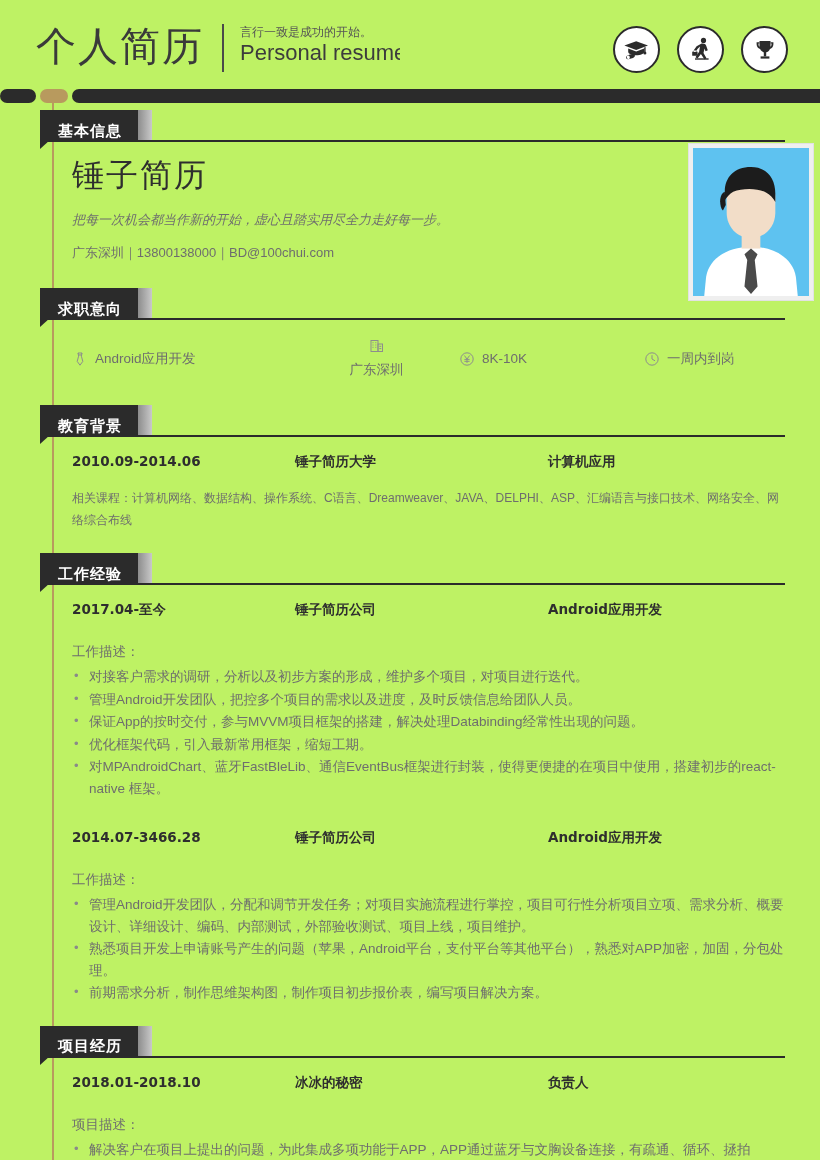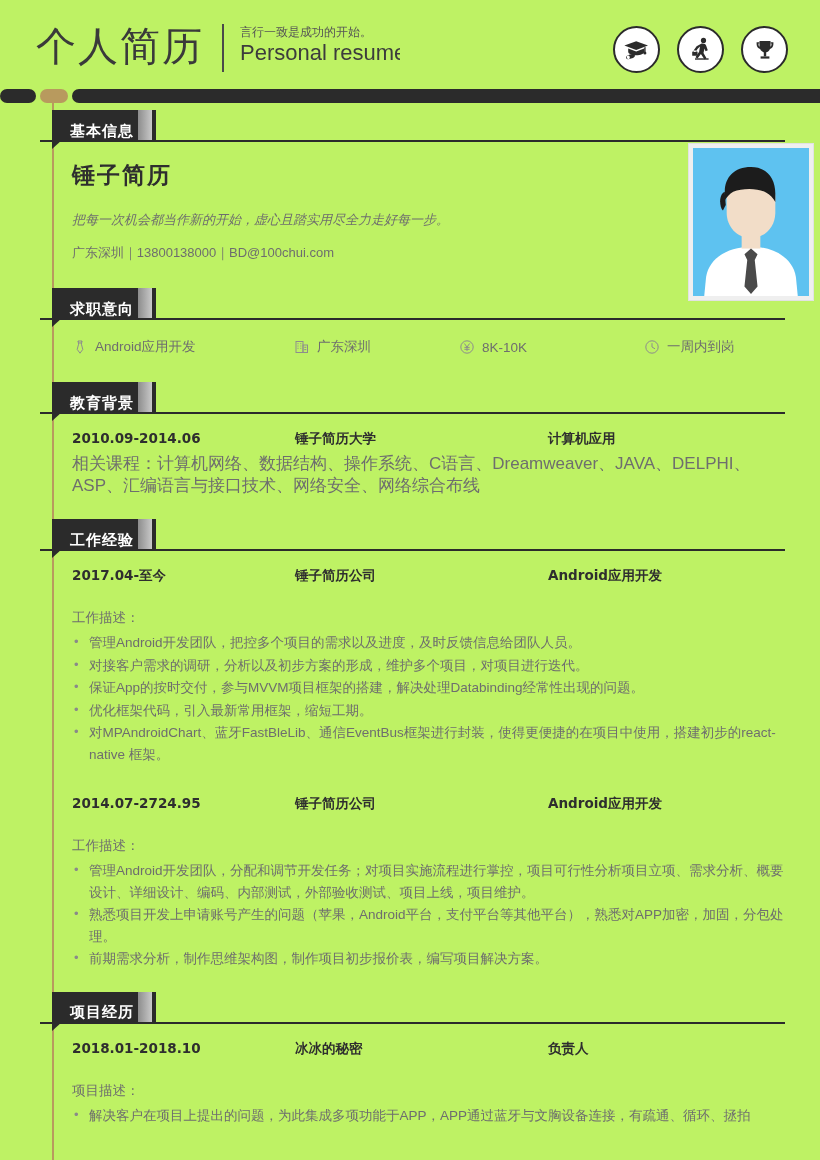--- a/index.html
+++ b/index.html
@@ -58,21 +58,21 @@
   
   .timeline {
     position:absolute; left:52px; top:103px;
     width:2px; height:1057px; background:#b89a5e; z-index:1;
   }
 
   
   .section { position:relative; z-index:3; }
   .sec-head { position:relative; height:32px; }
   .sec-tab {
-    position:absolute; left:52px; top:0;
+    position:absolute; left:40px; top:0;
     height:30px; background:#2b2b2b;
     padding:12px 22px 0 18px;
     display:flex; align-items:center;
     color:#fff; font-size:15px; font-weight:bold;
     letter-spacing:1px;
     font-family:"DejaVu Sans","Liberation Sans",sans-serif;
   }
   .sec-tab::after {
     content:""; position:absolute; left:0; top:30px;
     border-left:10px solid #2b2b2b;
@@ -84,57 +84,57 @@
   }
   .sec-rule {
     position:absolute; left:40px; top:30px;
     width:745px; height:2px; background:#2b2b2b;
   }
   .sec-body { padding-left:72px; padding-right:35px; }
 
   
   .basic-wrap { position:relative; padding-top:14px; padding-bottom:10px; min-height:140px; }
   .person-name {
-    font-size:23px; color:#2e2e2e; font-weight:700; letter-spacing:2px;
+    font-size:32px; color:#2e2e2e; font-weight:400; letter-spacing:2px;
     font-family:"DejaVu Sans","Liberation Sans",sans-serif;
     line-height:38px;
   }
   .person-motto { font-size:13px; color:#6e6e6e; margin-top:17px; line-height:18px;font-style:italic; }
   .person-contact { font-size:13px; color:#6e6e6e; margin-top:15px; line-height:18px; }
   .photo {
     position:absolute; right:-28px; top:2px;
     width:124px; height:156px; background:#fff;
     border:4px solid #efefef; padding:0;
     box-shadow:0 0 0 1px #e2e2e2;
   }
   .photo svg { display:block; width:100%; height:100%; }
 
   
   .intent-row {
     display:flex; padding-top:18px; padding-bottom:26px;
     font-size:13.5px; color:#6e6e6e;
   }
   .intent-item { display:flex; align-items:center; gap:7px; }
   .intent-item:nth-child(1) { width:222px; }
-  .intent-item:nth-child(2) { width:165px; }
+  .intent-item:nth-child(2) { width:165px;flex-direction:column; }
   .intent-item:nth-child(3) { width:185px; }
   .intent-icn { width:16px; height:16px; flex:0 0 16px; display:block; }
 
   
   .entry { padding-top:14px; }
   .entry-head {
     display:flex; font-size:13.5px; font-weight:bold; color:#2e2e2e;
     font-family:"DejaVu Sans","Liberation Sans",sans-serif;
     line-height:20px;
   }
   .eh-date { width:223px; flex:0 0 223px; }
   .eh-org  { width:253px; flex:0 0 253px; }
   .eh-role { flex:1; }
   .desc-label { font-size:13.5px; color:#6e6e6e; margin-top:23px; line-height:20px; }
-  .plain-line { font-size:17px; color:#6e6e6e; margin-top:5px; line-height:22px; }
+  .plain-line { font-size:12px; color:#6e6e6e; margin-top:16px; line-height:22px; }
   ul.bullets { list-style:none; margin-top:4px; }
   ul.bullets li {
     position:relative; padding-left:17px;
     font-size:13.5px; color:#6e6e6e; line-height:21.5px;
     margin-top:1px;
   }
   ul.bullets li::before {
     content:"\2022"; position:absolute; left:2px; top:-1px;
     color:#8a8a8a; font-size:13px;
   }
@@ -291,33 +291,33 @@
     <div class="sec-body">
 
       <div class="entry">
         <div class="entry-head">
           <div class="eh-date">2017.04-至今</div>
           <div class="eh-org">锤子简历公司</div>
           <div class="eh-role">Android应用开发</div>
         </div>
         <div class="desc-label">工作描述：</div>
         <ul class="bullets">
+          <li>对接客户需求的调研，分析以及初步方案的形成，维护多个项目，对项目进行迭代。</li>
           <li>管理Android开发团队，把控多个项目的需求以及进度，及时反馈信息给团队人员。</li>
-          <li>对接客户需求的调研，分析以及初步方案的形成，维护多个项目，对项目进行迭代。</li>
           <li>保证App的按时交付，参与MVVM项目框架的搭建，解决处理Databinding经常性出现的问题。</li>
           <li>优化框架代码，引入最新常用框架，缩短工期。</li>
           <li>对MPAndroidChart、蓝牙FastBleLib、通信EventBus框架进行封装，使得更便捷的在项目中使用，搭建初步的react-native 框架。</li>
         </ul>
       </div>
 
       <div class="pad-after-sm"></div>
 
       <div class="entry">
         <div class="entry-head">
-          <div class="eh-date">2014.07-2724.95</div>
+          <div class="eh-date">2014.07-3466.28</div>
           <div class="eh-org">锤子简历公司</div>
           <div class="eh-role">Android应用开发</div>
         </div>
         <div class="desc-label">工作描述：</div>
         <ul class="bullets">
           <li>管理Android开发团队，分配和调节开发任务；对项目实施流程进行掌控，项目可行性分析项目立项、需求分析、概要设计、详细设计、编码、内部测试，外部验收测试、项目上线，项目维护。</li>
           <li>熟悉项目开发上申请账号产生的问题（苹果，Android平台，支付平台等其他平台），熟悉对APP加密，加固，分包处理。</li>
           <li>前期需求分析，制作思维架构图，制作项目初步报价表，编写项目解决方案。</li>
         </ul>
       </div>

